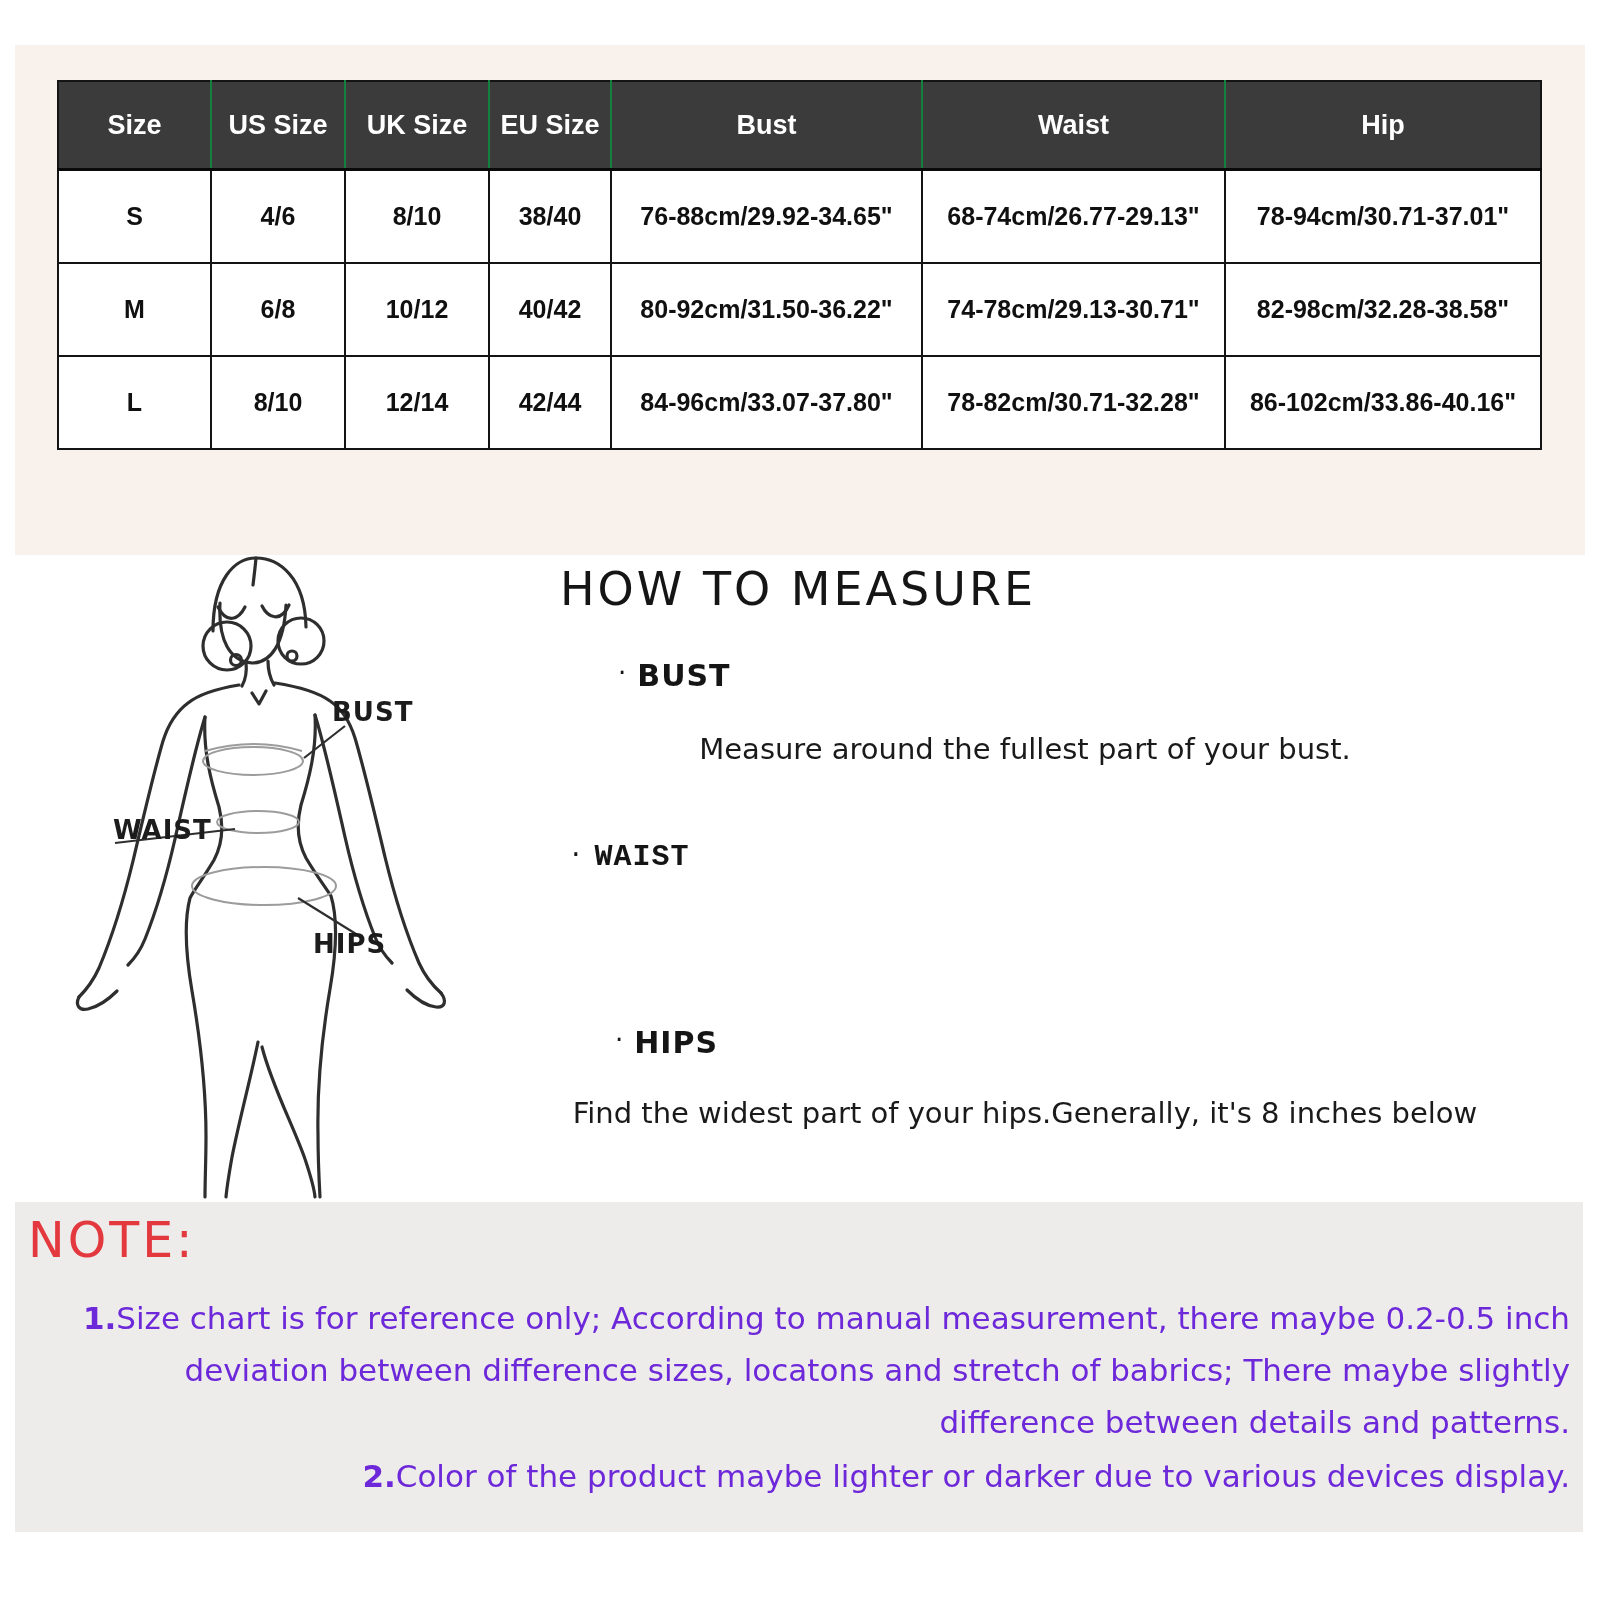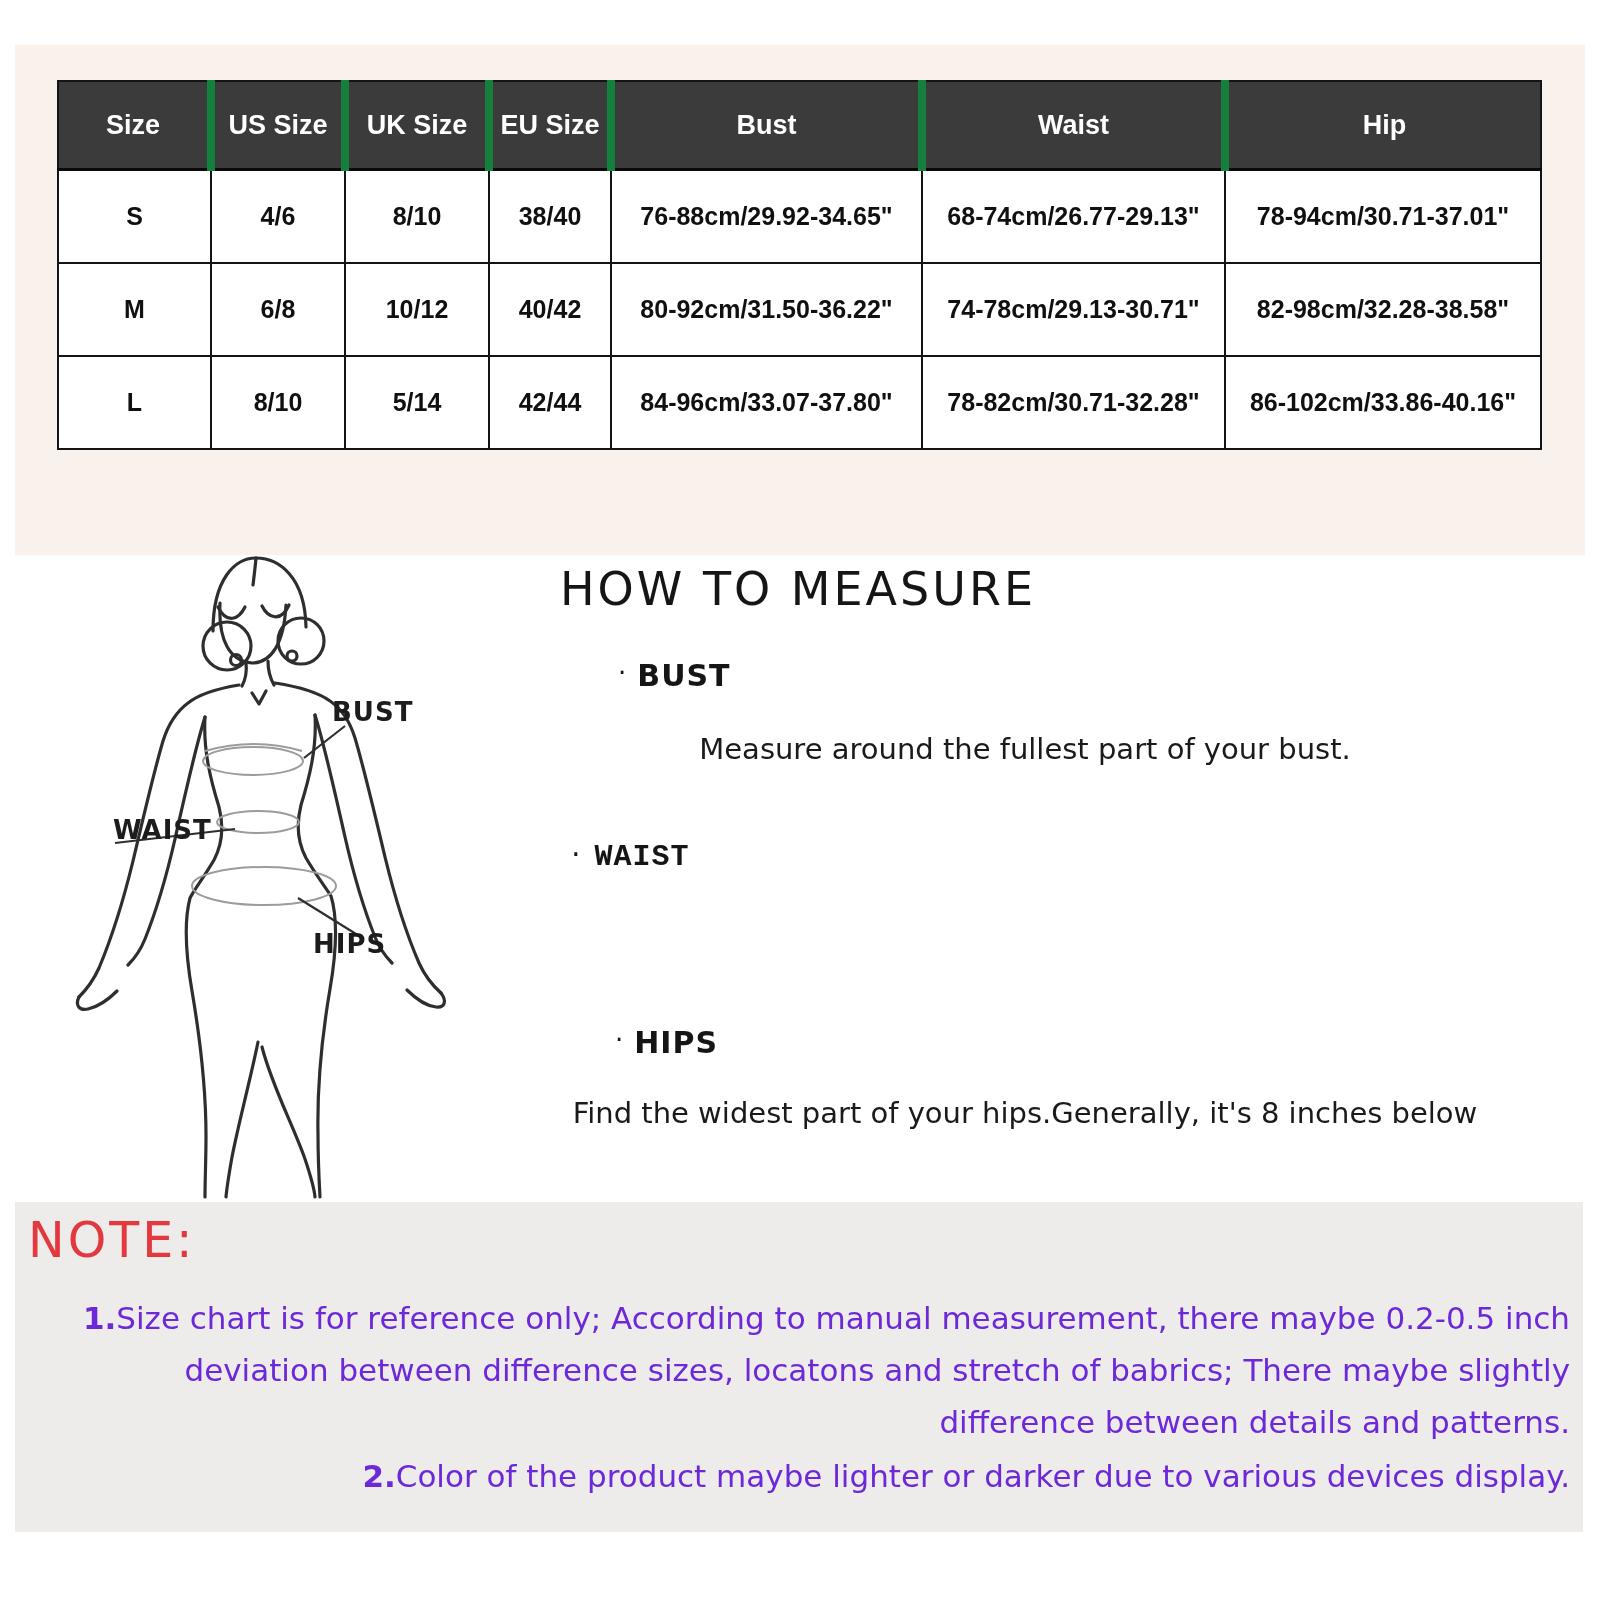--- a/index.html
+++ b/index.html
@@ -6,21 +6,21 @@
   body{width:1600px;height:1600px;background:#ffffff;font-family:"DejaVu Sans",sans-serif;}
   #screen{position:relative;width:1600px;height:1600px;overflow:hidden;background:#ffffff;}
 
   
   .cream-panel{position:absolute;left:15px;top:45px;width:1570px;height:510px;background:#f8f1ec;}
 
   
   table.size-table{position:absolute;left:57px;top:80px;border-collapse:collapse;table-layout:fixed;
     font-family:"Liberation Sans",sans-serif;border:2px solid #141414;background:#ffffff;}
   table.size-table th{background:#3b3b3b;color:#ffffff;font-weight:bold;font-size:27px;height:84px;
-    border-bottom:3px solid #0a0a0a;border-left:8px solid #15803d;}
+    border-bottom:3px solid #0a0a0a;border-left:2px solid #15803d;}
   table.size-table th:first-child{border-left:none;}
   table.size-table td{border:2px solid #141414;text-align:center;font-weight:bold;color:#101010;
     font-size:25px;height:89px;background:#ffffff;}
 
   
   .htm-title{position:absolute;left:560px;top:562px;width:900px;text-align:left;
     font-size:46px;letter-spacing:3px;color:#151515;}
   .section-heading{position:absolute;font-size:30px;font-weight:bold;color:#151515;letter-spacing:1px;}
   .section-heading .bullet{font-weight:normal;font-size:26px;margin-right:10px;position:relative;top:-4px;}
   #heading-bust{left:618px;top:658px;}
@@ -88,21 +88,21 @@
         <td>6/8</td>
         <td>10/12</td>
         <td>40/42</td>
         <td>80-92cm/31.50-36.22"</td>
         <td>74-78cm/29.13-30.71"</td>
         <td>82-98cm/32.28-38.58"</td>
       </tr>
       <tr>
         <td>L</td>
         <td>8/10</td>
-        <td>5/14</td>
+        <td>12/14</td>
         <td>42/44</td>
         <td>84-96cm/33.07-37.80"</td>
         <td>78-82cm/30.71-32.28"</td>
         <td>86-102cm/33.86-40.16"</td>
       </tr>
     </tbody>
   </table>
 
   <div class="figure-wrap">
     <svg viewBox="0 0 445 655" xmlns="http://www.w3.org/2000/svg">

